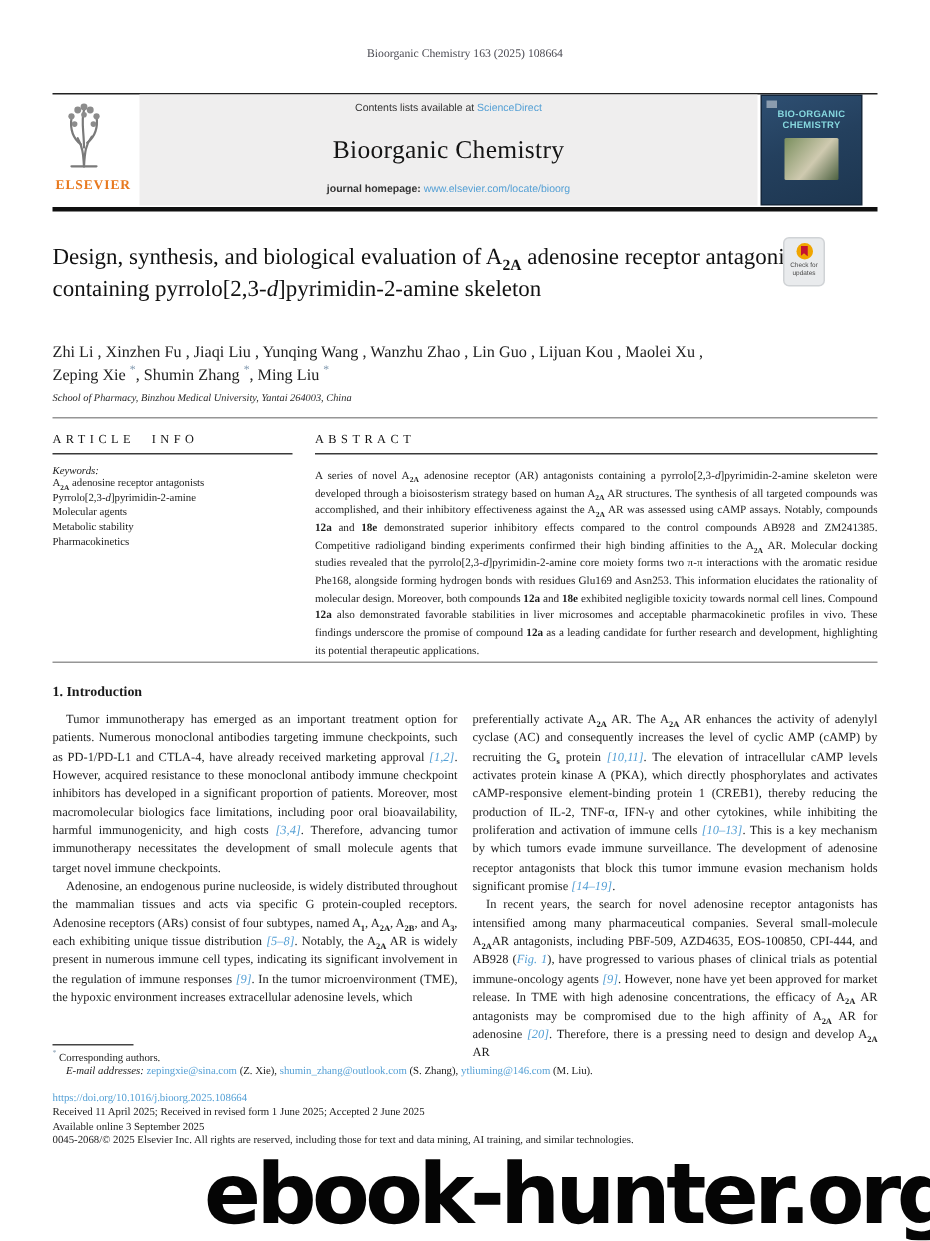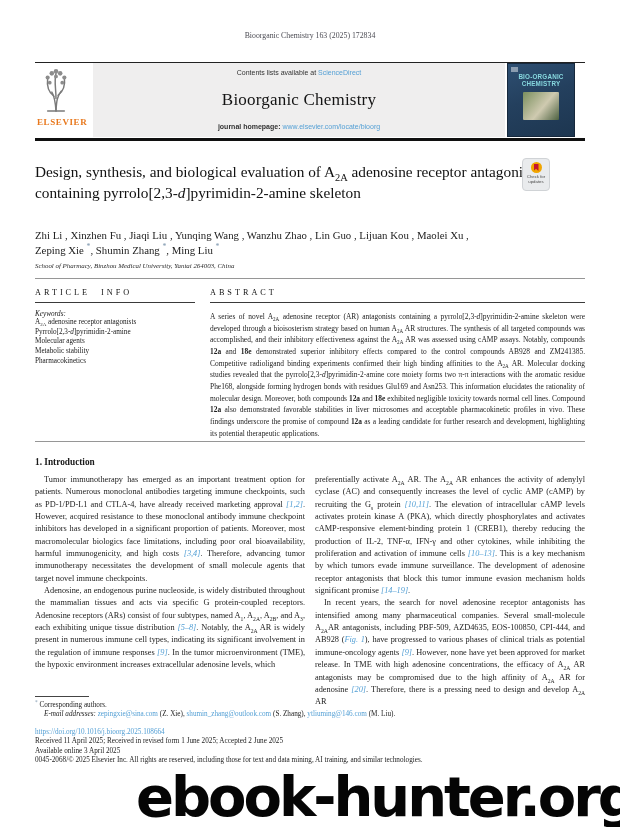--- a/index.html
+++ b/index.html
@@ -1,21 +1,21 @@
 <!DOCTYPE html>
 <html><head>
 <meta charset="utf-8">
 <style>
   html,body{margin:0;padding:0;}
   .page{position:relative;width:620px;height:827px;background:#ffffff;overflow:hidden;
         font-family:"Liberation Serif",serif;color:#1a1a1a;}
   .sans{font-family:"Liberation Sans",sans-serif;}
   .ref{color:#55a0d5;font-style:italic;}
   .link{color:#55a0d5;}
-  sub{font-size:68%;line-height:0;}
+  sub{font-size:68%;line-height:0;font-weight:bold;}
   sup.star{font-size:72%;line-height:0;color:#7d96ad;}
   i{font-style:italic;}
 
   
   .running-head{position:absolute;top:31px;left:0;width:100%;text-align:center;
                 font-size:7.8px;color:#4b4b53;}
 
   
   .rule-top{position:absolute;top:62px;left:35px;width:550px;height:1px;background:#222;}
   .elsevier-box{position:absolute;top:65px;left:37px;width:56px;height:70px;text-align:left;}
@@ -78,21 +78,21 @@
 
   
   .watermark{position:absolute;top:764px;left:136px;font-family:"DejaVu Sans",sans-serif;
              font-weight:bold;font-size:56px;letter-spacing:-3px;color:#050505;white-space:nowrap;}
 </style>
 </head>
 <body>
 
 <div class="page">
 
-  <div class="running-head">Bioorganic Chemistry 163 (2025) 172834</div>
+  <div class="running-head">Bioorganic Chemistry 163 (2025) 108664</div>
 
   <div class="rule-top"></div>
 
   <div class="elsevier-box">
     <svg width="38" height="48" viewBox="0 0 34 46">
       <g stroke="#7a7a7a" fill="none" stroke-width="1.4" stroke-linecap="round">
         <path d="M17 44 C16.5 36 16 31 13 26"></path>
         <path d="M17 44 C17.5 35 18 30 22 25"></path>
         <path d="M15 30 C10 26 8 20 9 13"></path>
         <path d="M19 29 C24 25 26 19 25 12"></path>
@@ -180,19 +180,19 @@
     <p style="text-indent:0">preferentially activate A<sub>2A</sub> AR. The A<sub>2A</sub> AR enhances the activity of adenylyl cyclase (AC) and consequently increases the level of cyclic AMP (cAMP) by recruiting the G<sub>s</sub> protein <span class="ref">[10,11]</span>. The elevation of intracellular cAMP levels activates protein kinase A (PKA), which directly phosphorylates and activates cAMP-responsive element-binding protein 1 (CREB1), thereby reducing the production of IL-2, TNF-α, IFN-γ and other cytokines, while inhibiting the proliferation and activation of immune cells <span class="ref">[10–13]</span>. This is a key mechanism by which tumors evade immune surveillance. The development of adenosine receptor antagonists that block this tumor immune evasion mechanism holds significant promise <span class="ref">[14–19]</span>.</p>
     <p>In recent years, the search for novel adenosine receptor antagonists has intensified among many pharmaceutical companies. Several small-molecule A<sub>2A</sub>AR antagonists, including PBF-509, AZD4635, EOS-100850, CPI-444, and AB928 (<span class="ref">Fig. 1</span>), have progressed to various phases of clinical trials as potential immune-oncology agents <span class="ref">[9]</span>. However, none have yet been approved for market release. In TME with high adenosine concentrations, the efficacy of A<sub>2A</sub> AR antagonists may be compromised due to the high affinity of A<sub>2A</sub> AR for adenosine <span class="ref">[20]</span>. Therefore, there is a pressing need to design and develop A<sub>2A</sub> AR</p>
   </div>
 
   <div class="footnote">
     <div class="fn-rule"></div>
     <div><sup class="star">*</sup> Corresponding authors.</div>
     <div class="fn-emails"><span class="fn-email-label">E-mail addresses: </span><span class="link">zepingxie@sina.com</span><span> (Z. Xie), </span><span class="link">shumin_zhang@outlook.com</span><span> (S. Zhang), </span><span class="link">ytliuming@146.com</span><span> (M. Liu).</span></div>
     <div class="fn-doi link">https://doi.org/10.1016/j.bioorg.2025.108664</div>
     <div>Received 11 April 2025; Received in revised form 1 June 2025; Accepted 2 June 2025</div>
-    <div>Available online 3 April 2025</div>
+    <div>Available online 3 September 2025</div>
     <div>0045-2068/© 2025 Elsevier Inc. All rights are reserved, including those for text and data mining, AI training, and similar technologies.</div>
   </div>
 
   <div class="watermark">ebook-hunter.org</div>
 
 </div>
 
 </body></html>

